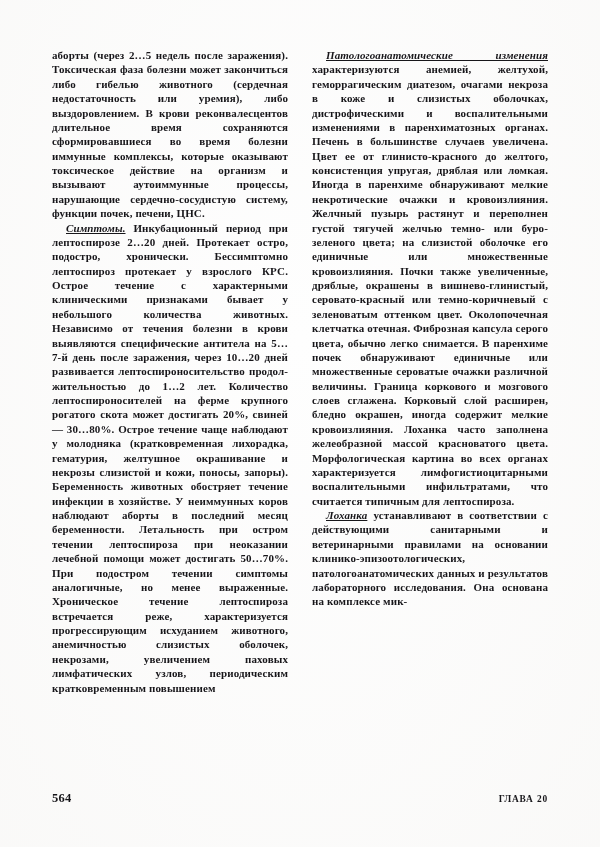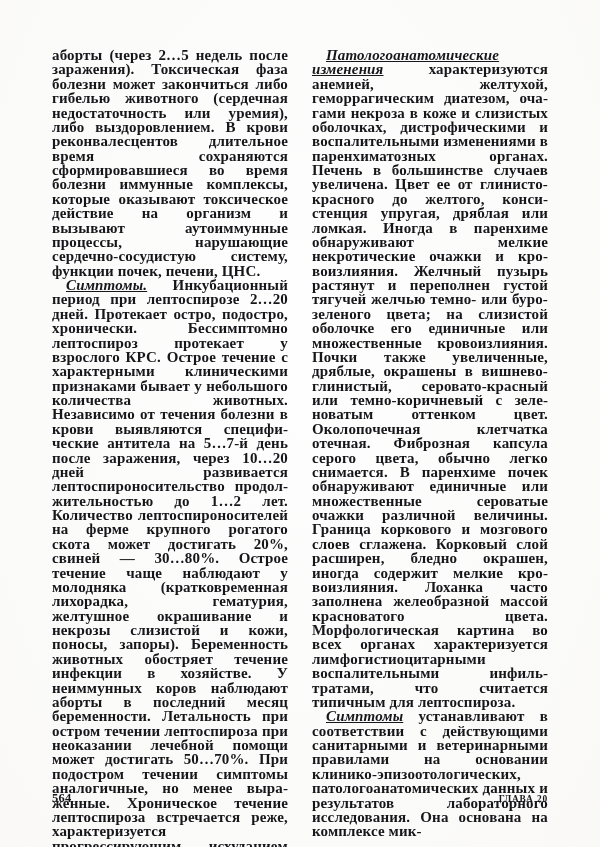--- a/index.html
+++ b/index.html
@@ -40,21 +40,21 @@
     left: 52px;
     top: 48px;
     width: 496px;
     height: 725px;
     display: flex;
     justify-content: space-between;
   }
 
   .col {
     width: 236px;
-    font-size: 15px;
+    font-size: 11px;
     line-height: 14.38px;
     text-align: justify;
     text-justify: inter-word;
     hyphens: manual;
     -webkit-hyphens: manual;
     letter-spacing: 0.01em;
     font-weight: 600;
     text-rendering: optimizeLegibility;
   }
 
@@ -109,21 +109,21 @@
       <p class="indent">
         <span class="run-in">Симптомы.</span><span> Инкубационный пери­од при лептоспирозе 2…20 дней. Про­текает остро, подостро, хронически. Бессимптомно лептоспироз протекает у взрослого КРС. Острое течение с ха­рактерными клиническими призна­ками бывает у небольшого количества животных. Независимо от течения бо­лезни в крови выявляются специфи­ческие антитела на 5…7-й день после заражения, через 10…20 дней развива­ется лептоспироносительство продол­жительностью до 1…2 лет. Количество лептоспироносителей на ферме крупно­го рогатого скота может достигать 20%, свиней — 30…80%. Острое течение чаще наблюдают у молодняка (кратковремен­ная лихорадка, гематурия, желтушное окрашивание и некрозы слизистой и кожи, поносы, запоры). Беременность животных обостряет течение инфек­ции в хозяйстве. У неиммунных коров наблюдают аборты в последний месяц беременности. Летальность при остром течении лептоспироза при неоказании лечебной помощи может достигать 50…70%. При подостром течении сим­птомы аналогичные, но менее выра­женные. Хроническое течение лепто­спироза встречается реже, характери­зуется прогрессирующим исхуданием животного, анемичностью слизистых оболочек, некрозами, увеличением па­ховых лимфатических узлов, периоди­ческим кратковременным повышением</span>
       </p>
     </div>
 
     <div class="col">
       <p class="indent">
         <span class="run-in">Патологоанатомические измене­ния</span><span> характеризуются анемией, желту­хой, геморрагическим диатезом, оча­гами некроза в коже и слизистых оболочках, дистрофическими и вос­палительными изменениями в парен­химатозных органах. Печень в боль­шинстве случаев увеличена. Цвет ее от глинисто-красного до желтого, конси­стенция упругая, дряблая или ломкая. Иногда в паренхиме обнаруживают мелкие некротические очажки и кро­воизлияния. Желчный пузырь растя­нут и переполнен густой тягучей жел­чью темно- или буро-зеленого цвета; на слизистой оболочке его единичные или множественные кровоизлияния. Почки также увеличенные, дряблые, окраше­ны в вишнево-глинистый, серовато-красный или темно-коричневый с зеле­новатым оттенком цвет. Околопочечная клетчатка отечная. Фиброзная капсула серого цвета, обычно легко снимается. В паренхиме почек обнаруживают еди­ничные или множественные сероватые очажки различной величины. Граница коркового и мозгового слоев сглажена. Корковый слой расширен, бледно ок­рашен, иногда содержит мелкие кро­воизлияния. Лоханка часто заполнена желеобразной массой красноватого цве­та. Морфологическая картина во всех органах характеризуется лимфогистио­цитарными воспалительными инфиль­тратами, что считается типичным для лептоспироза.</span>
       </p>
       <p class="indent">
-        <span class="run-in">Симптомы</span><span> устанавливают в соответс­твии с действующими санитарными и ветеринарными правилами на осно­вании клинико-эпизоотологических, патологоанатомических данных и ре­зультатов лабораторного исследова­ния. Она основана на комплексе мик-</span>
+        <span class="run-in">Лоханка</span><span> устанавливают в соответс­твии с действующими санитарными и ветеринарными правилами на осно­вании клинико-эпизоотологических, патологоанатомических данных и ре­зультатов лабораторного исследова­ния. Она основана на комплексе мик-</span>
       </p>
     </div>
 
   </div>
 
   <div class="footer">
     <span class="folio">564</span>
     <span class="running-head">ГЛАВА 20</span>
   </div>
 </div>

